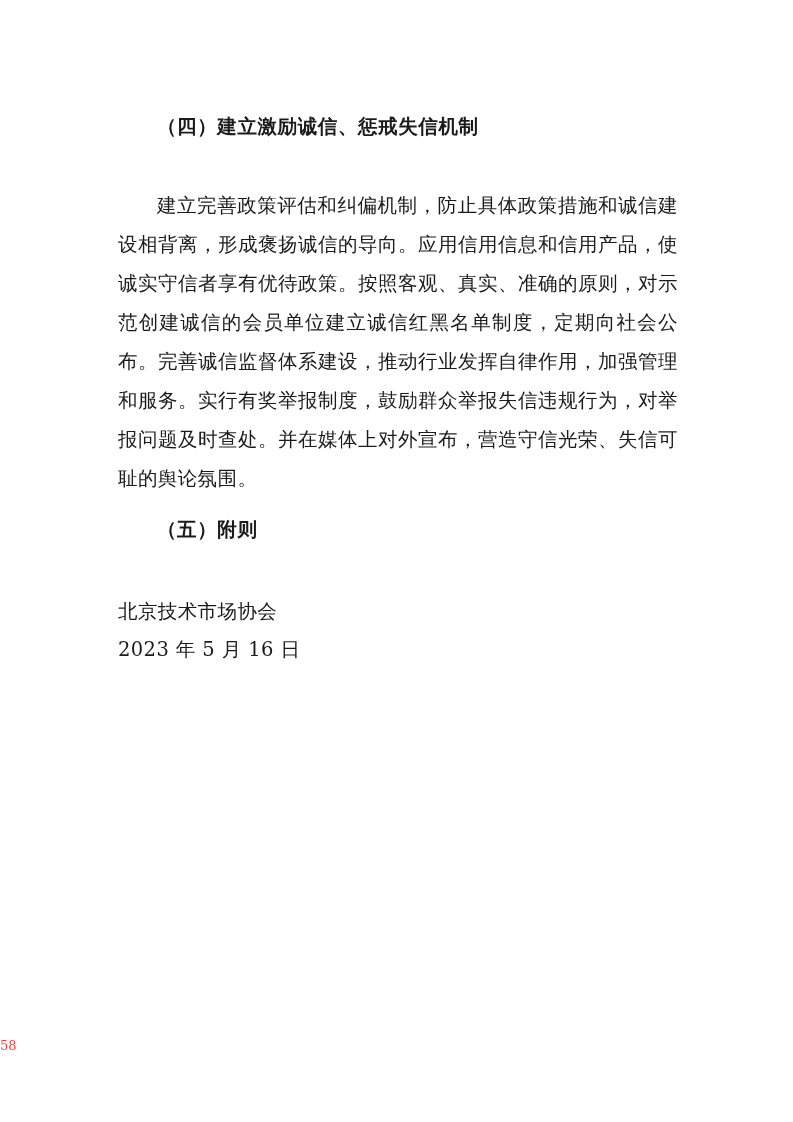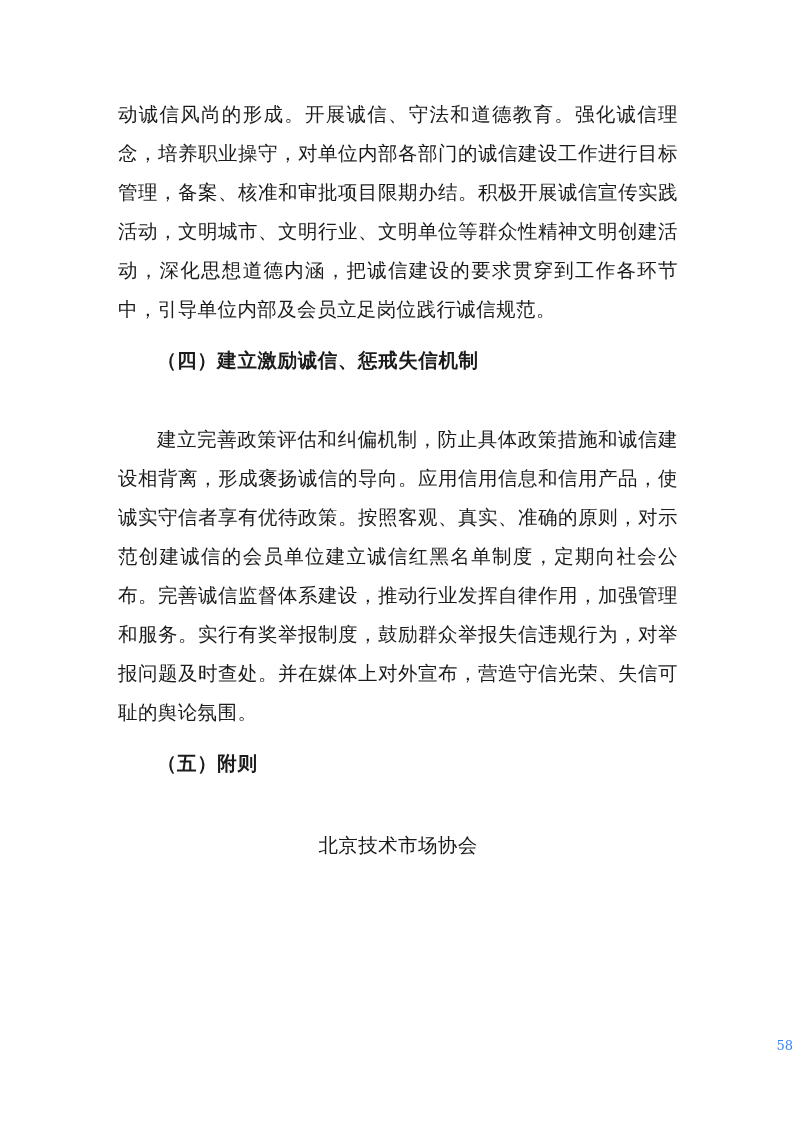--- a/index.html
+++ b/index.html
@@ -55,52 +55,52 @@
     letter-spacing: 0.6px;
     margin-top: 12px;
   }
 
   .signature {
     margin-top: 44px;
     text-align: right;
   }
 
   .signature p {
-    text-align: center;
+    text-align: left;
     font-size: 19.5px;
     line-height: 38px;
     letter-spacing: 0.4px;
   }
 
   .page-number {
     position: absolute;
     left: 0;
     right: 0;
     top: 1038px;
-    text-align: right;
+    text-align: left;
     font-size: 13px;
-    color: #3b82f6;
+    color: #ef4444;
     font-family: "DejaVu Serif", "Liberation Serif", serif;
   }
 </style>
 </head>
 <body>
 
 <div class="page">
   <div class="doc-body">
 
-    <p class="para-cont">动诚信风尚的形成。开展诚信、守法和道德教育。强化诚信理念，培养职业操守，对单位内部各部门的诚信建设工作进行目标管理，备案、核准和审批项目限期办结。积极开展诚信宣传实践活动，文明城市、文明行业、文明单位等群众性精神文明创建活动，深化思想道德内涵，把诚信建设的要求贯穿到工作各环节中，引导单位内部及会员立足岗位践行诚信规范。</p>
 
     <p class="heading">（四）建立激励诚信、惩戒失信机制</p>
 
     <p class="para">建立完善政策评估和纠偏机制，防止具体政策措施和诚信建设相背离，形成褒扬诚信的导向。应用信用信息和信用产品，使诚实守信者享有优待政策。按照客观、真实、准确的原则，对示范创建诚信的会员单位建立诚信红黑名单制度，定期向社会公布。完善诚信监督体系建设，推动行业发挥自律作用，加强管理和服务。实行有奖举报制度，鼓励群众举报失信违规行为，对举报问题及时查处。并在媒体上对外宣布，营造守信光荣、失信可耻的舆论氛围。</p>
 
     <p class="heading">（五）附则</p>
 
 
     <div class="signature">
       <p>北京技术市场协会</p>
+      <p>2023 年 5 月 16 日</p>
     </div>
 
   </div>
 
   <div class="page-number">58</div>
 </div>
 
 </body></html>

